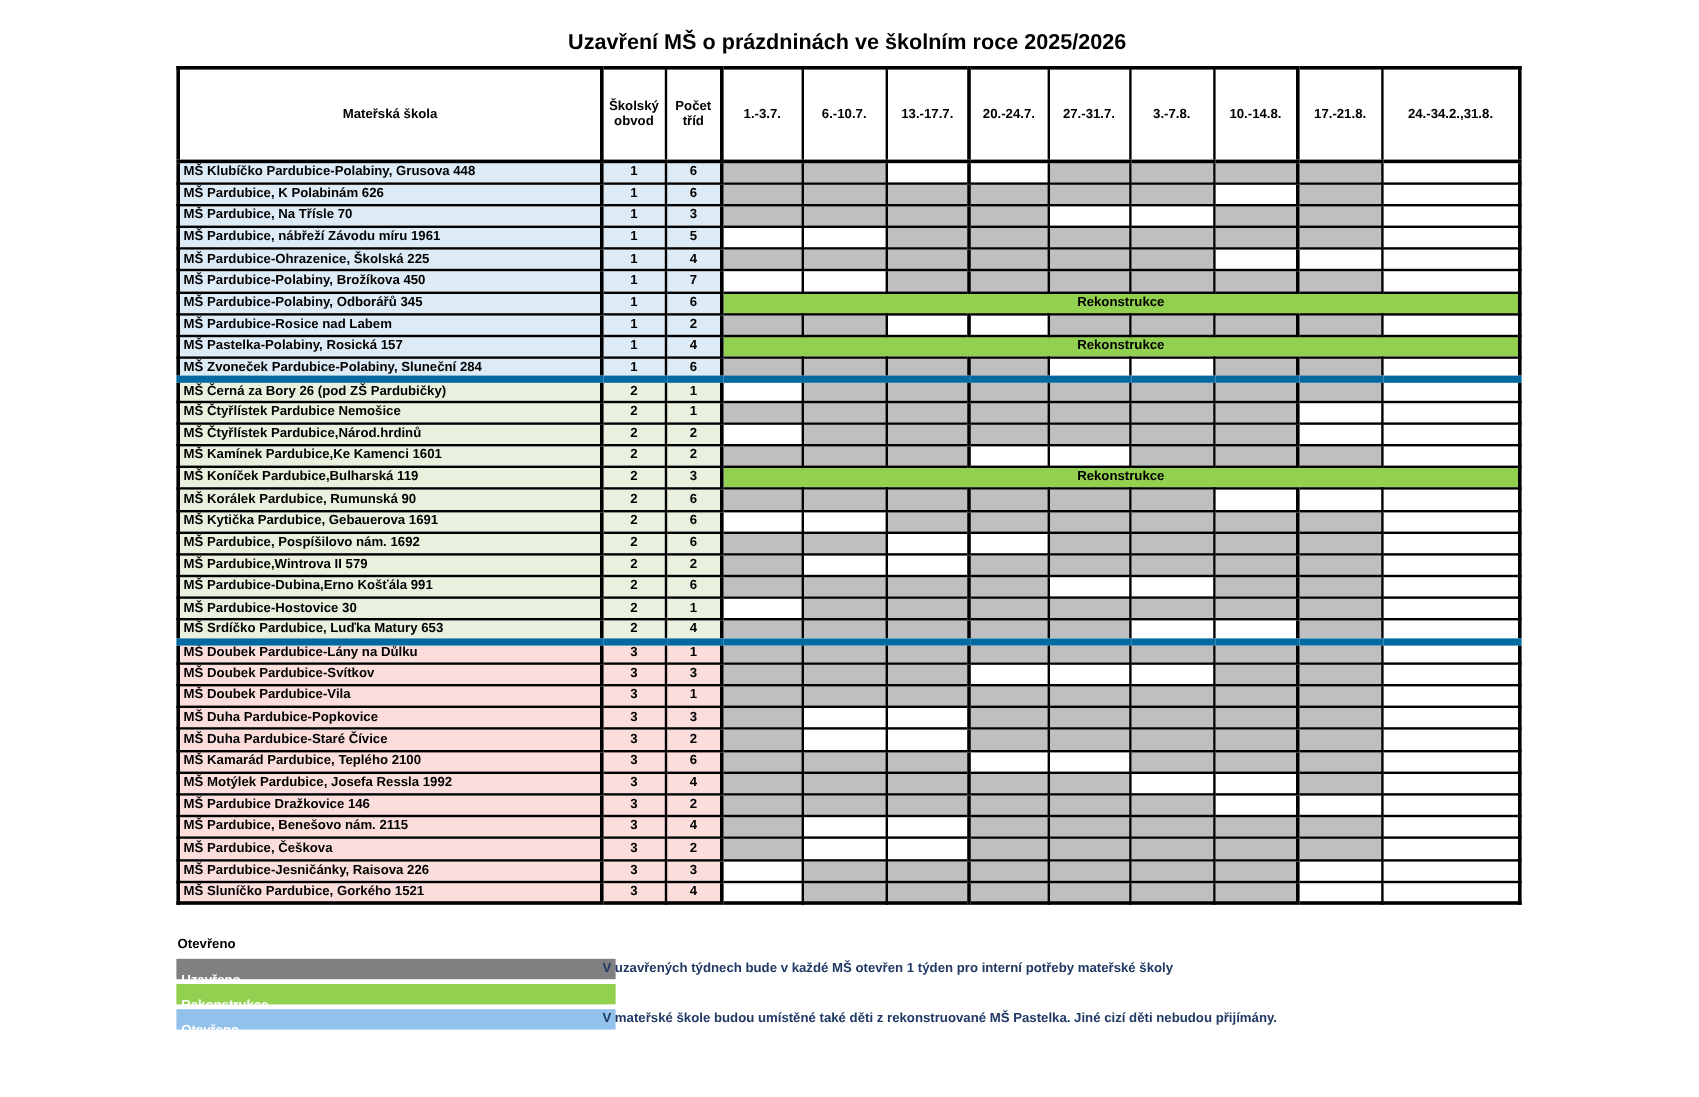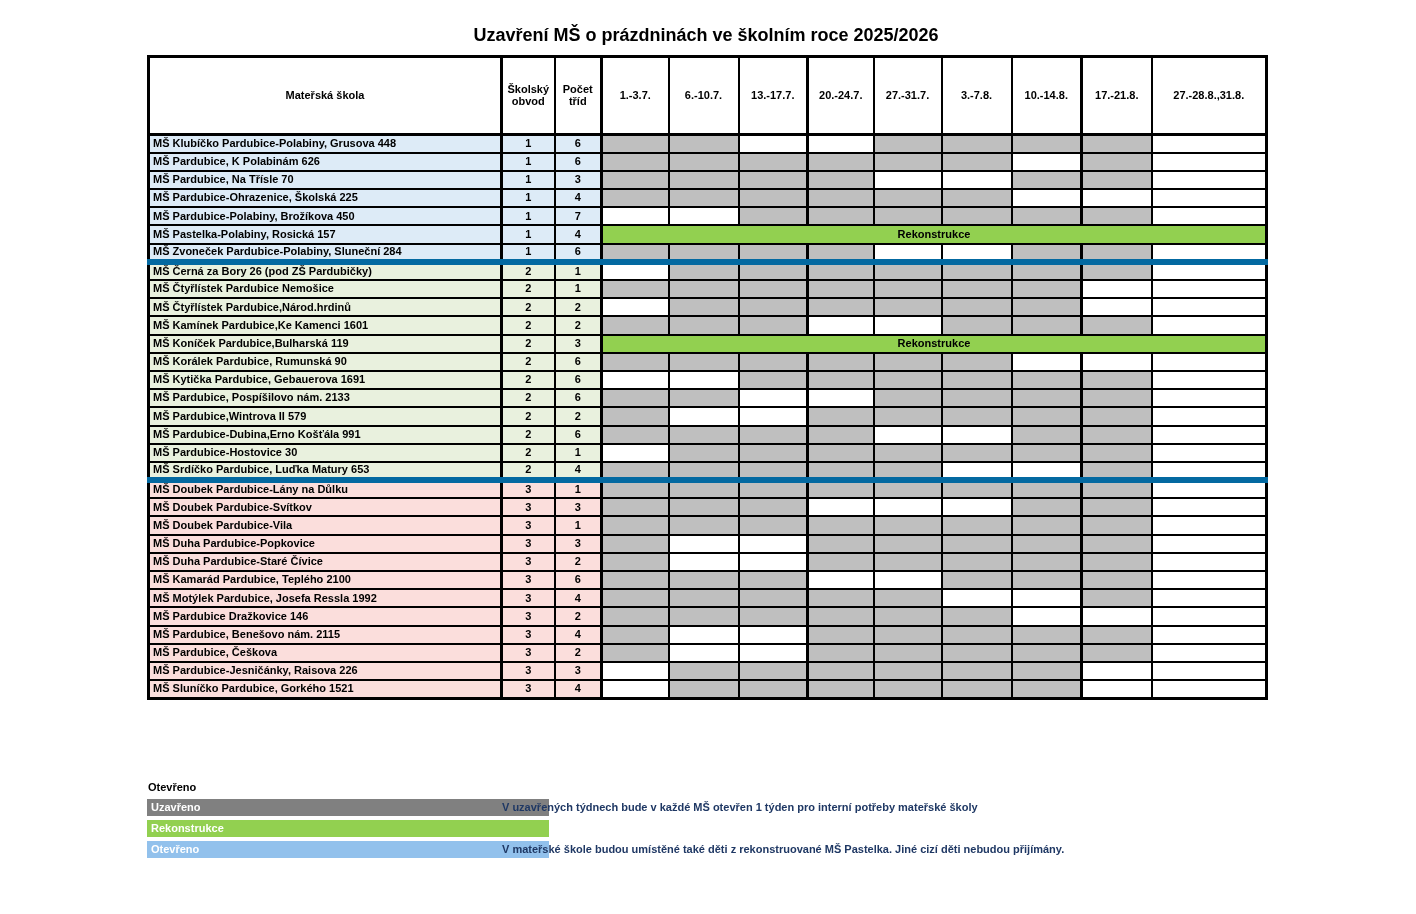--- a/index.html
+++ b/index.html
@@ -28,22 +28,22 @@
   #closures td.closed{background:var(--c-closed);}
   #closures td.open{background:#fff;}
   #closures td.special{background:var(--c-blue);}
   #closures td.reconstruction-cell{background:var(--c-green);text-align:center;
             font-size:11px;border-top:2.5px solid #000;border-bottom:2.5px solid #000;}
   tr.district-1 .name-cell, tr.district-1 .num-cell{background:var(--c-d1);}
   tr.district-2 .name-cell, tr.district-2 .num-cell{background:var(--c-d2);}
   tr.district-3 .name-cell, tr.district-3 .num-cell{background:var(--c-d3);}
   
   .legend-plain{position:absolute;left:148px;top:781px;font-size:11px;}
-  .legend-bar{position:absolute;left:147px;width:402px;height:17px;
-              font-size:11px;color:#fff;padding:2px 0 0 4px;box-sizing:border-box;}
+  .legend-bar{position:absolute;left:147px;width:366px;height:17px;
+              font-size:11px;color:#fff;padding:12px 0 0 4px;box-sizing:border-box;}
   #bar-closed{top:799px;background:var(--c-lgray);}
   #bar-recon{top:820px;background:var(--c-green);}
   #bar-open{top:841px;background:var(--c-blue);}
   .note{position:absolute;left:502px;font-size:11px;color:var(--c-note);white-space:nowrap;}
   #note-closed{top:801px;}
   #note-open{top:843px;}
 </style>
 </head>
 <body>
 
@@ -72,21 +72,21 @@
         <th>Školský obvod</th>
         <th class="classes-h">Počet tříd</th>
         <th class="wk0">1.-3.7.</th>
         <th class="wk1">6.-10.7.</th>
         <th class="wk2">13.-17.7.</th>
         <th class="wk3">20.-24.7.</th>
         <th class="wk4">27.-31.7.</th>
         <th class="wk5">3.-7.8.</th>
         <th class="wk6">10.-14.8.</th>
         <th class="wk7">17.-21.8.</th>
-        <th class="wk8">27.-28.8.,31.8.</th>
+        <th class="wk8">24.-34.2.,31.8.</th>
       </tr>
     </thead>
     <tbody>
         <tr class="district-1">
           <td class="name-cell">MŠ Klubíčko Pardubice-Polabiny, Grusova 448</td>
           <td class="num-cell">1</td>
           <td class="num-cell classes-cell">6</td>
           <td class="week-cell closed wk0"></td>
           <td class="week-cell closed wk1"></td>
           <td class="week-cell open wk2"></td>
@@ -119,20 +119,34 @@
           <td class="week-cell closed wk1"></td>
           <td class="week-cell closed wk2"></td>
           <td class="week-cell closed wk3"></td>
           <td class="week-cell open wk4"></td>
           <td class="week-cell open wk5"></td>
           <td class="week-cell closed wk6"></td>
           <td class="week-cell closed wk7"></td>
           <td class="week-cell open wk8"></td>
         </tr>
         <tr class="district-1">
+          <td class="name-cell">MŠ Pardubice, nábřeží Závodu míru 1961</td>
+          <td class="num-cell">1</td>
+          <td class="num-cell classes-cell">5</td>
+          <td class="week-cell open wk0"></td>
+          <td class="week-cell open wk1"></td>
+          <td class="week-cell closed wk2"></td>
+          <td class="week-cell closed wk3"></td>
+          <td class="week-cell closed wk4"></td>
+          <td class="week-cell closed wk5"></td>
+          <td class="week-cell closed wk6"></td>
+          <td class="week-cell closed wk7"></td>
+          <td class="week-cell open wk8"></td>
+        </tr>
+        <tr class="district-1">
           <td class="name-cell">MŠ Pardubice-Ohrazenice, Školská 225</td>
           <td class="num-cell">1</td>
           <td class="num-cell classes-cell">4</td>
           <td class="week-cell closed wk0"></td>
           <td class="week-cell closed wk1"></td>
           <td class="week-cell closed wk2"></td>
           <td class="week-cell closed wk3"></td>
           <td class="week-cell closed wk4"></td>
           <td class="week-cell closed wk5"></td>
           <td class="week-cell open wk6"></td>
@@ -140,20 +154,40 @@
           <td class="week-cell open wk8"></td>
         </tr>
         <tr class="district-1">
           <td class="name-cell">MŠ Pardubice-Polabiny, Brožíkova 450</td>
           <td class="num-cell">1</td>
           <td class="num-cell classes-cell">7</td>
           <td class="week-cell open wk0"></td>
           <td class="week-cell open wk1"></td>
           <td class="week-cell closed wk2"></td>
           <td class="week-cell closed wk3"></td>
+          <td class="week-cell closed wk4"></td>
+          <td class="week-cell closed wk5"></td>
+          <td class="week-cell closed wk6"></td>
+          <td class="week-cell closed wk7"></td>
+          <td class="week-cell open wk8"></td>
+        </tr>
+        <tr class="district-1">
+          <td class="name-cell">MŠ Pardubice-Polabiny, Odborářů 345</td>
+          <td class="num-cell">1</td>
+          <td class="num-cell classes-cell">6</td>
+          <td class="reconstruction-cell" colspan="9">Rekonstrukce</td>
+        </tr>
+        <tr class="district-1">
+          <td class="name-cell">MŠ Pardubice-Rosice nad Labem</td>
+          <td class="num-cell">1</td>
+          <td class="num-cell classes-cell">2</td>
+          <td class="week-cell closed wk0"></td>
+          <td class="week-cell closed wk1"></td>
+          <td class="week-cell open wk2"></td>
+          <td class="week-cell open wk3"></td>
           <td class="week-cell closed wk4"></td>
           <td class="week-cell closed wk5"></td>
           <td class="week-cell closed wk6"></td>
           <td class="week-cell closed wk7"></td>
           <td class="week-cell open wk8"></td>
         </tr>
         <tr class="district-1">
           <td class="name-cell">MŠ Pastelka-Polabiny, Rosická 157</td>
           <td class="num-cell">1</td>
           <td class="num-cell classes-cell">4</td>
@@ -257,21 +291,21 @@
           <td class="week-cell open wk1"></td>
           <td class="week-cell closed wk2"></td>
           <td class="week-cell closed wk3"></td>
           <td class="week-cell closed wk4"></td>
           <td class="week-cell closed wk5"></td>
           <td class="week-cell closed wk6"></td>
           <td class="week-cell closed wk7"></td>
           <td class="week-cell open wk8"></td>
         </tr>
         <tr class="district-2">
-          <td class="name-cell">MŠ Pardubice, Pospíšilovo nám. 2133</td>
+          <td class="name-cell">MŠ Pardubice, Pospíšilovo nám. 1692</td>
           <td class="num-cell">2</td>
           <td class="num-cell classes-cell">6</td>
           <td class="week-cell closed wk0"></td>
           <td class="week-cell closed wk1"></td>
           <td class="week-cell open wk2"></td>
           <td class="week-cell open wk3"></td>
           <td class="week-cell closed wk4"></td>
           <td class="week-cell closed wk5"></td>
           <td class="week-cell closed wk6"></td>
           <td class="week-cell closed wk7"></td>

